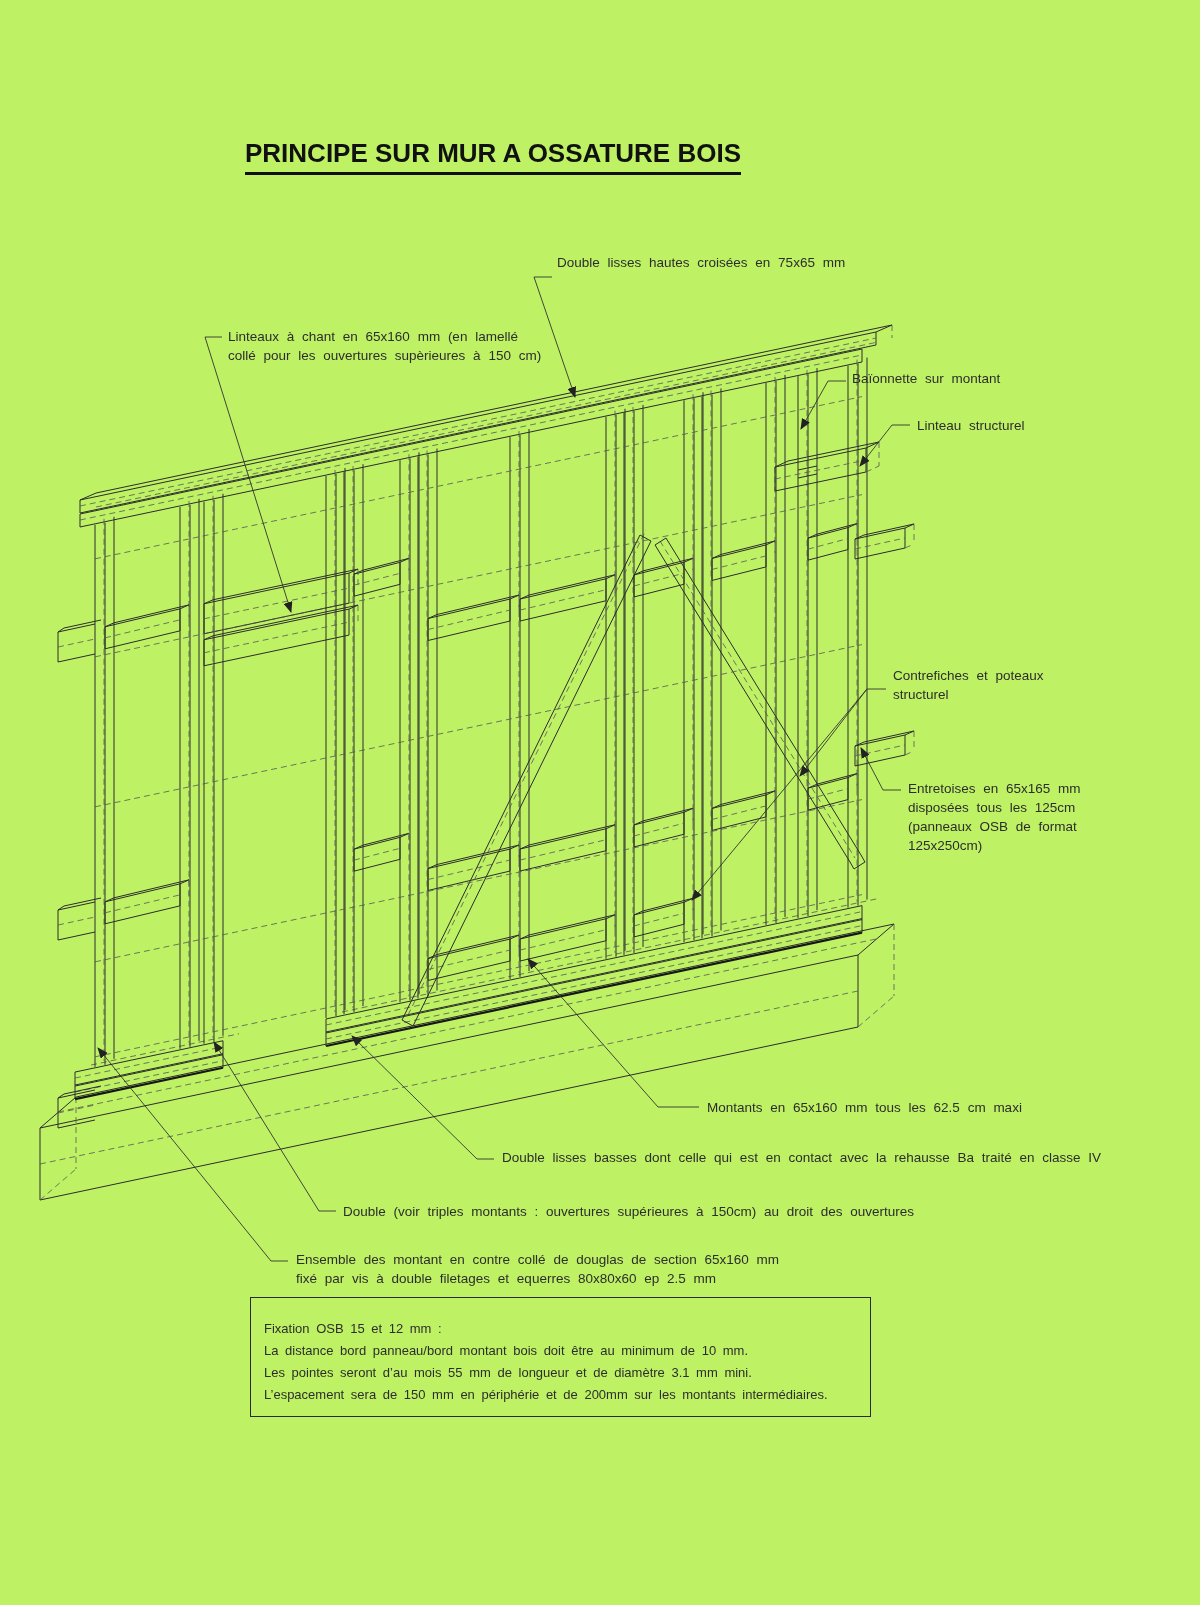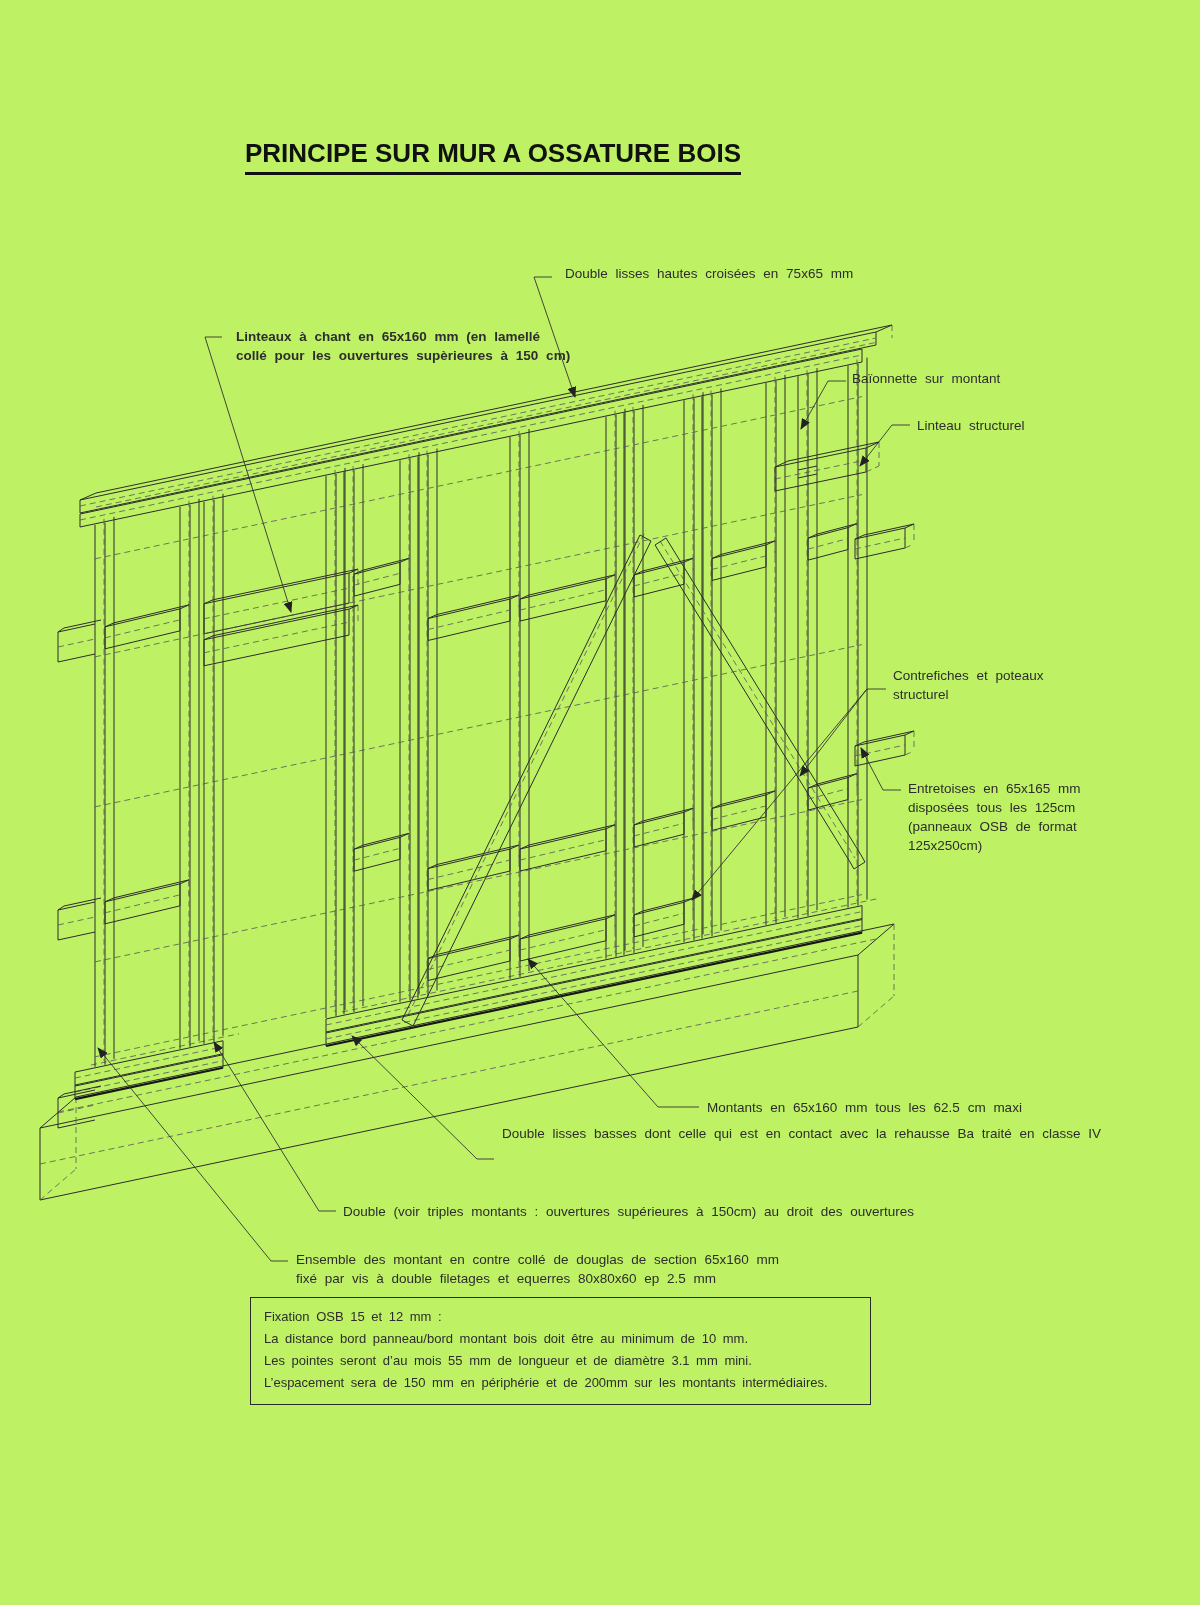--- a/index.html
+++ b/index.html
@@ -9,21 +9,21 @@
          color:#111;letter-spacing:0px;border-bottom:3px solid #111;padding-bottom:3px;
          white-space:nowrap;}
   svg{position:absolute;left:0;top:0;}
   .s{stroke:#2c2c2c;stroke-width:1;fill:none;}
   .d{stroke:#565656;stroke-width:0.8;stroke-dasharray:6 4;fill:none;}
   .h{stroke:#161616;stroke-width:2.2;fill:none;}
   .ld{stroke:#333;stroke-width:0.9;fill:none;}
   .lbl{position:absolute;font-size:13.5px;line-height:19px;color:#2d2d2d;
        word-spacing:4px;white-space:nowrap;}
   .notebox{position:absolute;left:250px;top:1297px;width:600px;border:1.4px solid #2a2a2a;
-           padding:8px 6px 10px 13px;font-size:13px;line-height:22px;word-spacing:3px;
+           padding:20px 6px 10px 13px;font-size:13px;line-height:22px;word-spacing:3px;
            white-space:nowrap;background:transparent;}
 </style>
 </head>
 <body>
 
 <div class="page">
 
   <div class="title">PRINCIPE SUR MUR A OSSATURE BOIS</div>
 
   <svg id="wf" width="1200" height="1605" viewBox="0 0 1200 1605">
@@ -387,24 +387,24 @@
         <polyline points="867,689 692,900" class="ld" marker-end="url(#arr)"></polyline>
         <polyline points="901,790 883,790 861,748" class="ld" marker-end="url(#arr)"></polyline>
         <polyline points="699,1107 658,1107 528,959" class="ld" marker-end="url(#arr)"></polyline>
         <polyline points="494,1159 477,1159 352,1036" class="ld" marker-end="url(#arr)"></polyline>
         <polyline points="336,1211 319,1211 214,1042" class="ld" marker-end="url(#arr)"></polyline>
         <polyline points="288,1261 271,1261 98,1048" class="ld" marker-end="url(#arr)"></polyline>
       </g>
   </svg>
 
   <div id="labels">
-      <div class="lbl" style="left: 557px; top: 264px; margin-left: 8px;">
+      <div class="lbl" style="left: 557px; top: 253px;">
         <div>Double lisses hautes croisées en 75x65 mm</div>
       </div>
-      <div class="lbl" style="left: 236px; top: 327px; font-weight: bold;">
+      <div class="lbl" style="left: 228px; top: 327px;">
         <div>Linteaux à chant en 65x160 mm (en lamellé</div>
         <div>collé pour les ouvertures supèrieures à 150 cm)</div>
       </div>
       <div class="lbl" style="left: 852px; top: 369px;">
         <div>Baïonnette sur montant</div>
       </div>
       <div class="lbl" style="left: 917px; top: 416px;">
         <div>Linteau structurel</div>
       </div>
       <div class="lbl" style="left: 893px; top: 666px;">
@@ -413,21 +413,21 @@
       </div>
       <div class="lbl" style="left: 908px; top: 779px;">
         <div>Entretoises en 65x165 mm</div>
         <div>disposées tous les 125cm</div>
         <div>(panneaux OSB de format</div>
         <div>125x250cm)</div>
       </div>
       <div class="lbl" style="left: 707px; top: 1098px;">
         <div>Montants en 65x160 mm tous les 62.5 cm maxi</div>
       </div>
-      <div class="lbl" style="left: 502px; top: 1124px;">
+      <div class="lbl" style="left: 502px; top: 1148px;">
         <div>Double lisses basses dont celle qui est en contact avec la rehausse Ba traité en classe IV</div>
       </div>
       <div class="lbl" style="left: 343px; top: 1202px;">
         <div>Double (voir triples montants : ouvertures supérieures à 150cm) au droit des ouvertures</div>
       </div>
       <div class="lbl" style="left: 296px; top: 1250px;">
         <div>Ensemble des montant en contre collé de douglas de section 65x160 mm</div>
         <div>fixé par vis à double filetages et equerres 80x80x60 ep 2.5 mm</div>
       </div>
     </div>

